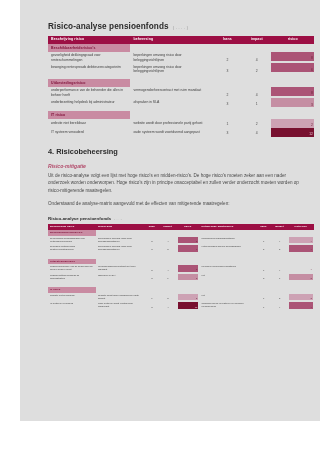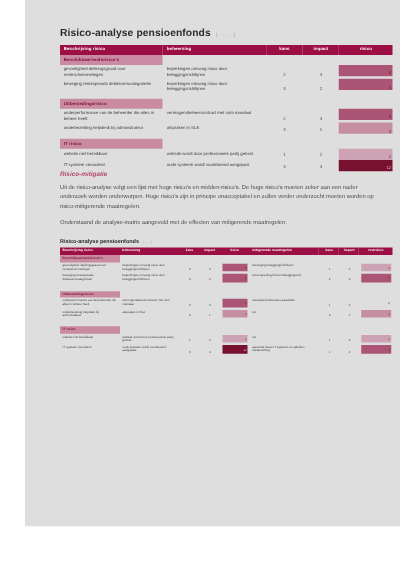--- a/index.html
+++ b/index.html
@@ -264,20 +264,21 @@
             <td class="riskcell">
               <span class="riskbox dark" style="background:#78102f">
                 <span class="val">12</span>
               </span>
             </td>
           </tr>
         </tbody>
     </table>
   </div>
 
+  <div class="section-heading">4. Risicobeheersing</div>
   <div class="sub-heading">Risico-mitigatie</div>
   <p class="body-par">Uit de risico-analyse volgt een lijst met hoge risico's en midden-risico's. De hoge risico's moeten zeker aan een nader onderzoek worden onderworpen. Hoge risico's zijn in principe onacceptabel en zullen verder onderzocht moeten worden op risico-mitigerende maatregelen.</p>
   <p class="body-par">Onderstaand de analyse-matrix aangevuld met de effecten van mitigerende maatregelen:</p>
 
   <div class="block2">
     <div class="t2-title">
       <span>Risico-analyse pensioenfonds</span>
       <span class="sub">( . . . . )</span>
     </div>
 

